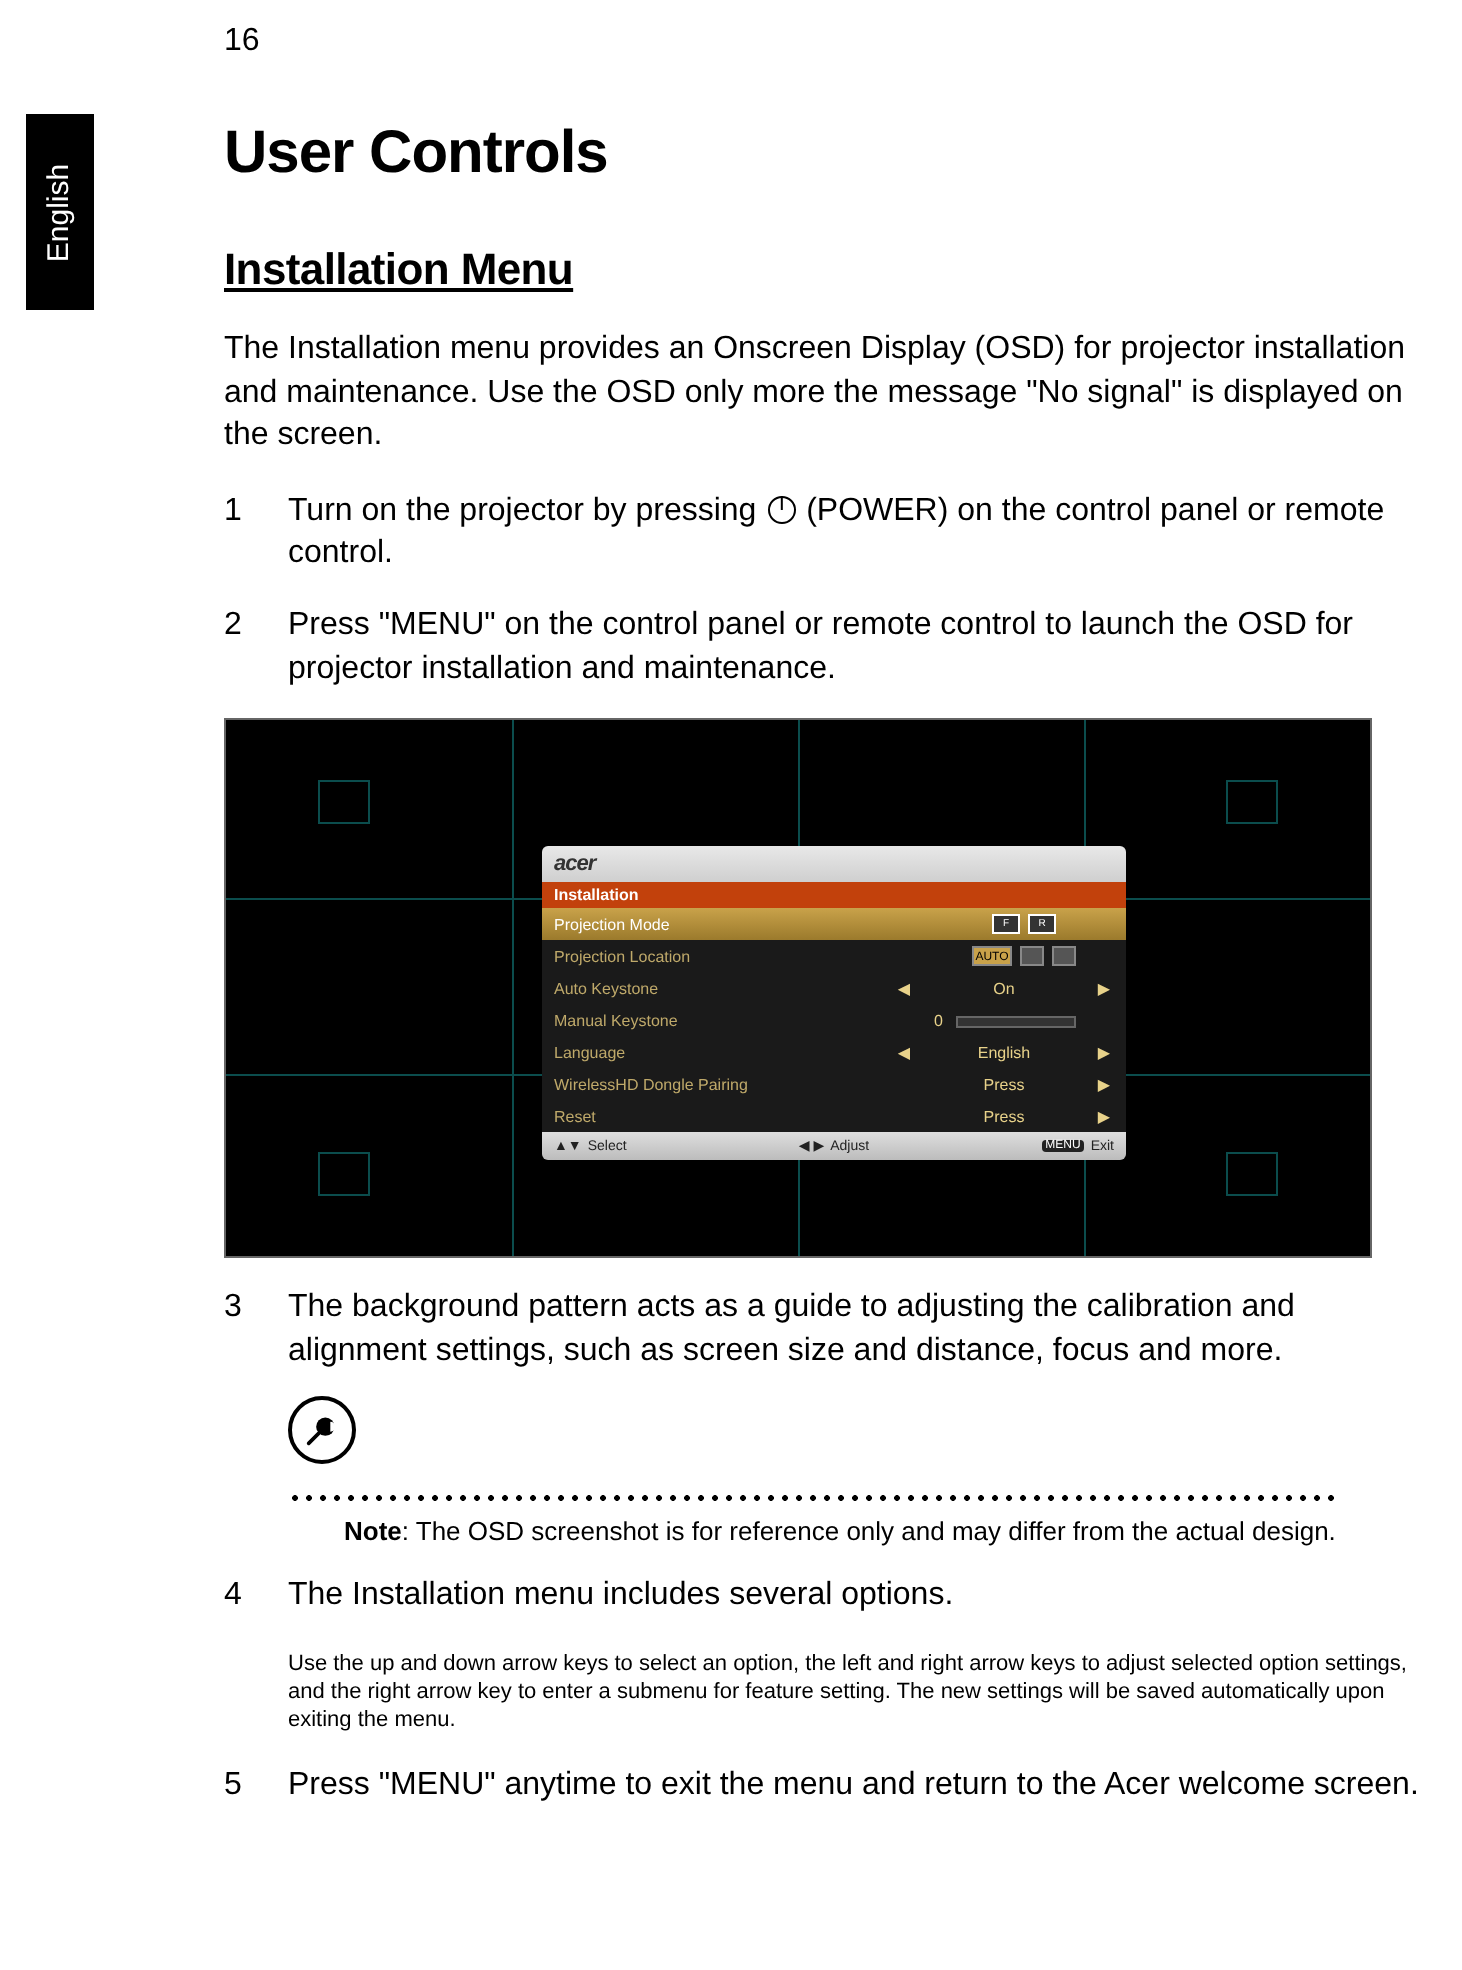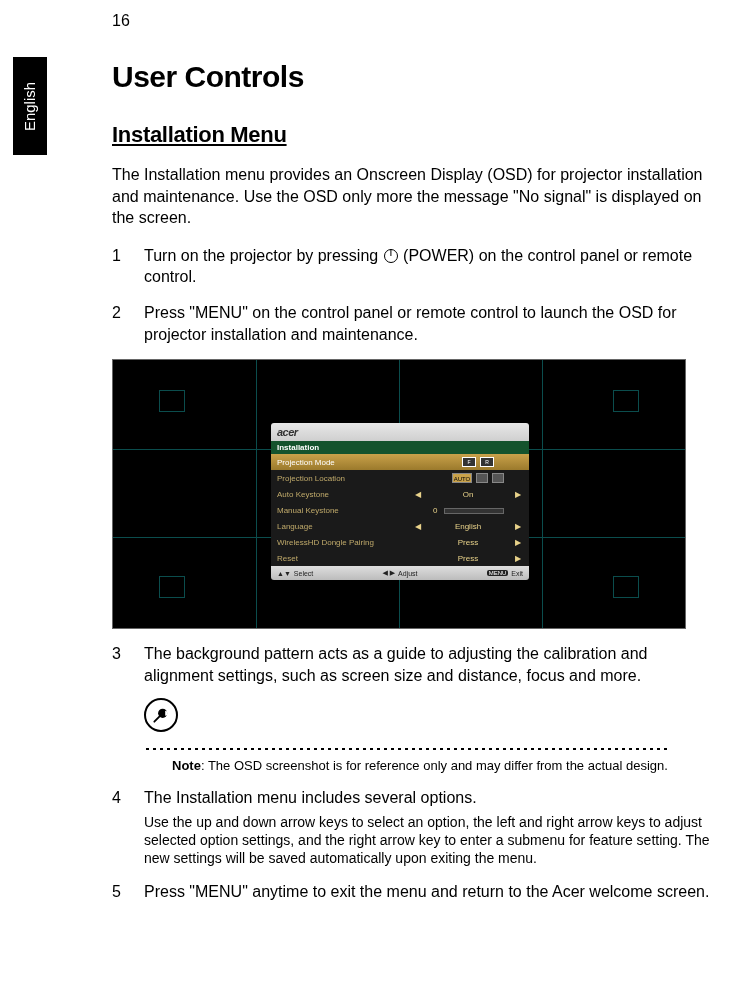--- a/index.html
+++ b/index.html
@@ -107,39 +107,39 @@
     position:absolute;
     width:26px; height:22px;
     border:1px solid #0b4d4d;
   }
   .crop-corner::before, .crop-corner::after{
     content:""; position:absolute; background:#0b4d4d;
   }
   .osd-panel {
     position:absolute;
     left:158px; top:63px;
-    width:258px;
+    width:292px;
     font-family: Arial, sans-serif;
     font-size:8px;
     color:#ccc;
   }
   .osd-header{
     background: linear-gradient(#e8e8e8,#cfcfcf);
     color:#333;
     height:18px;
     padding:3px 6px;
     font-weight:bold;
     font-style:italic;
     font-size:11px;
     border-top-left-radius:3px;
     border-top-right-radius:3px;
     letter-spacing:-0.5px;
   }
   .osd-title{
-    background:#14532d;
+    background:#c2410c;
     color:#fff;
     font-size:8px;
     font-weight:bold;
     padding:2px 6px;
   }
   .osd-row{
     display:flex;
     align-items:center;
     height:16px;
     padding:0 6px;
@@ -214,21 +214,21 @@
     background-image: radial-gradient(circle, #000 1.4px, transparent 1.5px);
     background-size: 7px 6px;
     background-repeat: repeat-x;
     margin-bottom:6px;
   }
   .note-text{
     font-size:13px; line-height:1.3;
     padding-left:28px;
   }
   .subtext{
-    font-size:14px; line-height:1.3; margin-top:4px;
+    font-size:11px; line-height:1.3; margin-top:16px;
   }
 </style>
 </head>
 <body>
 
 <div class="page-number">16</div>
 
 <div class="lang-tab">
   <span>English</span>
 </div>

